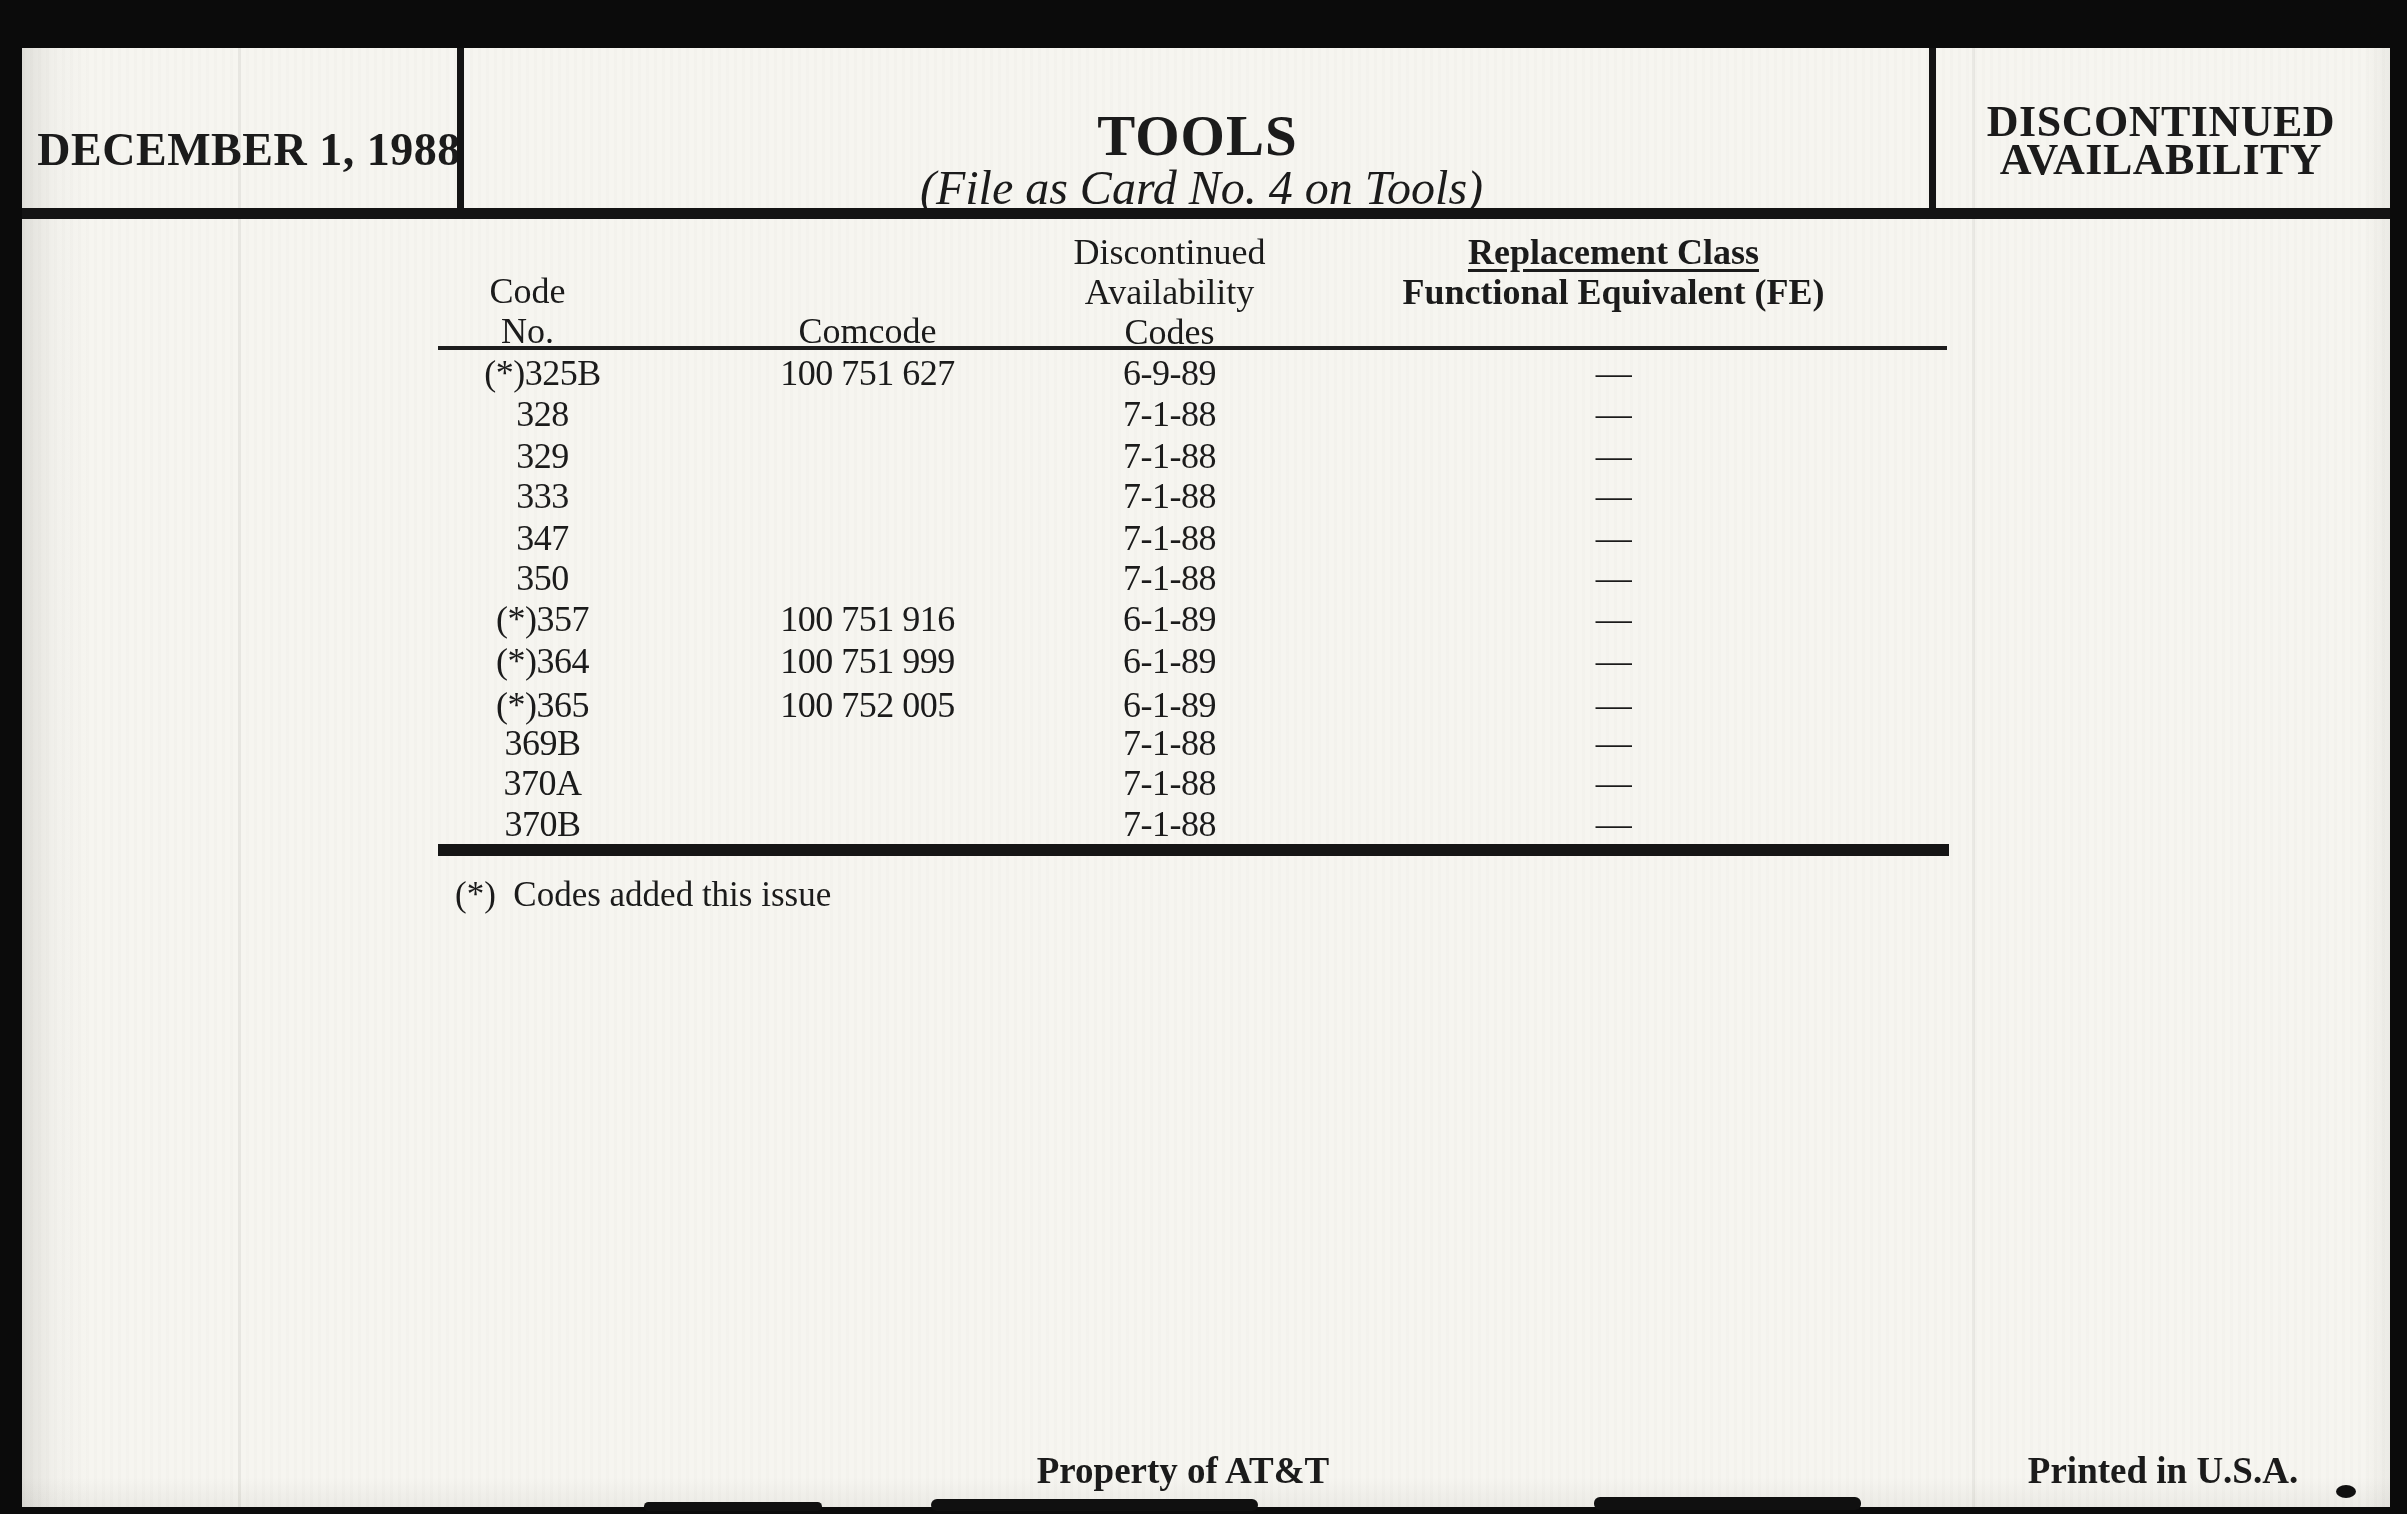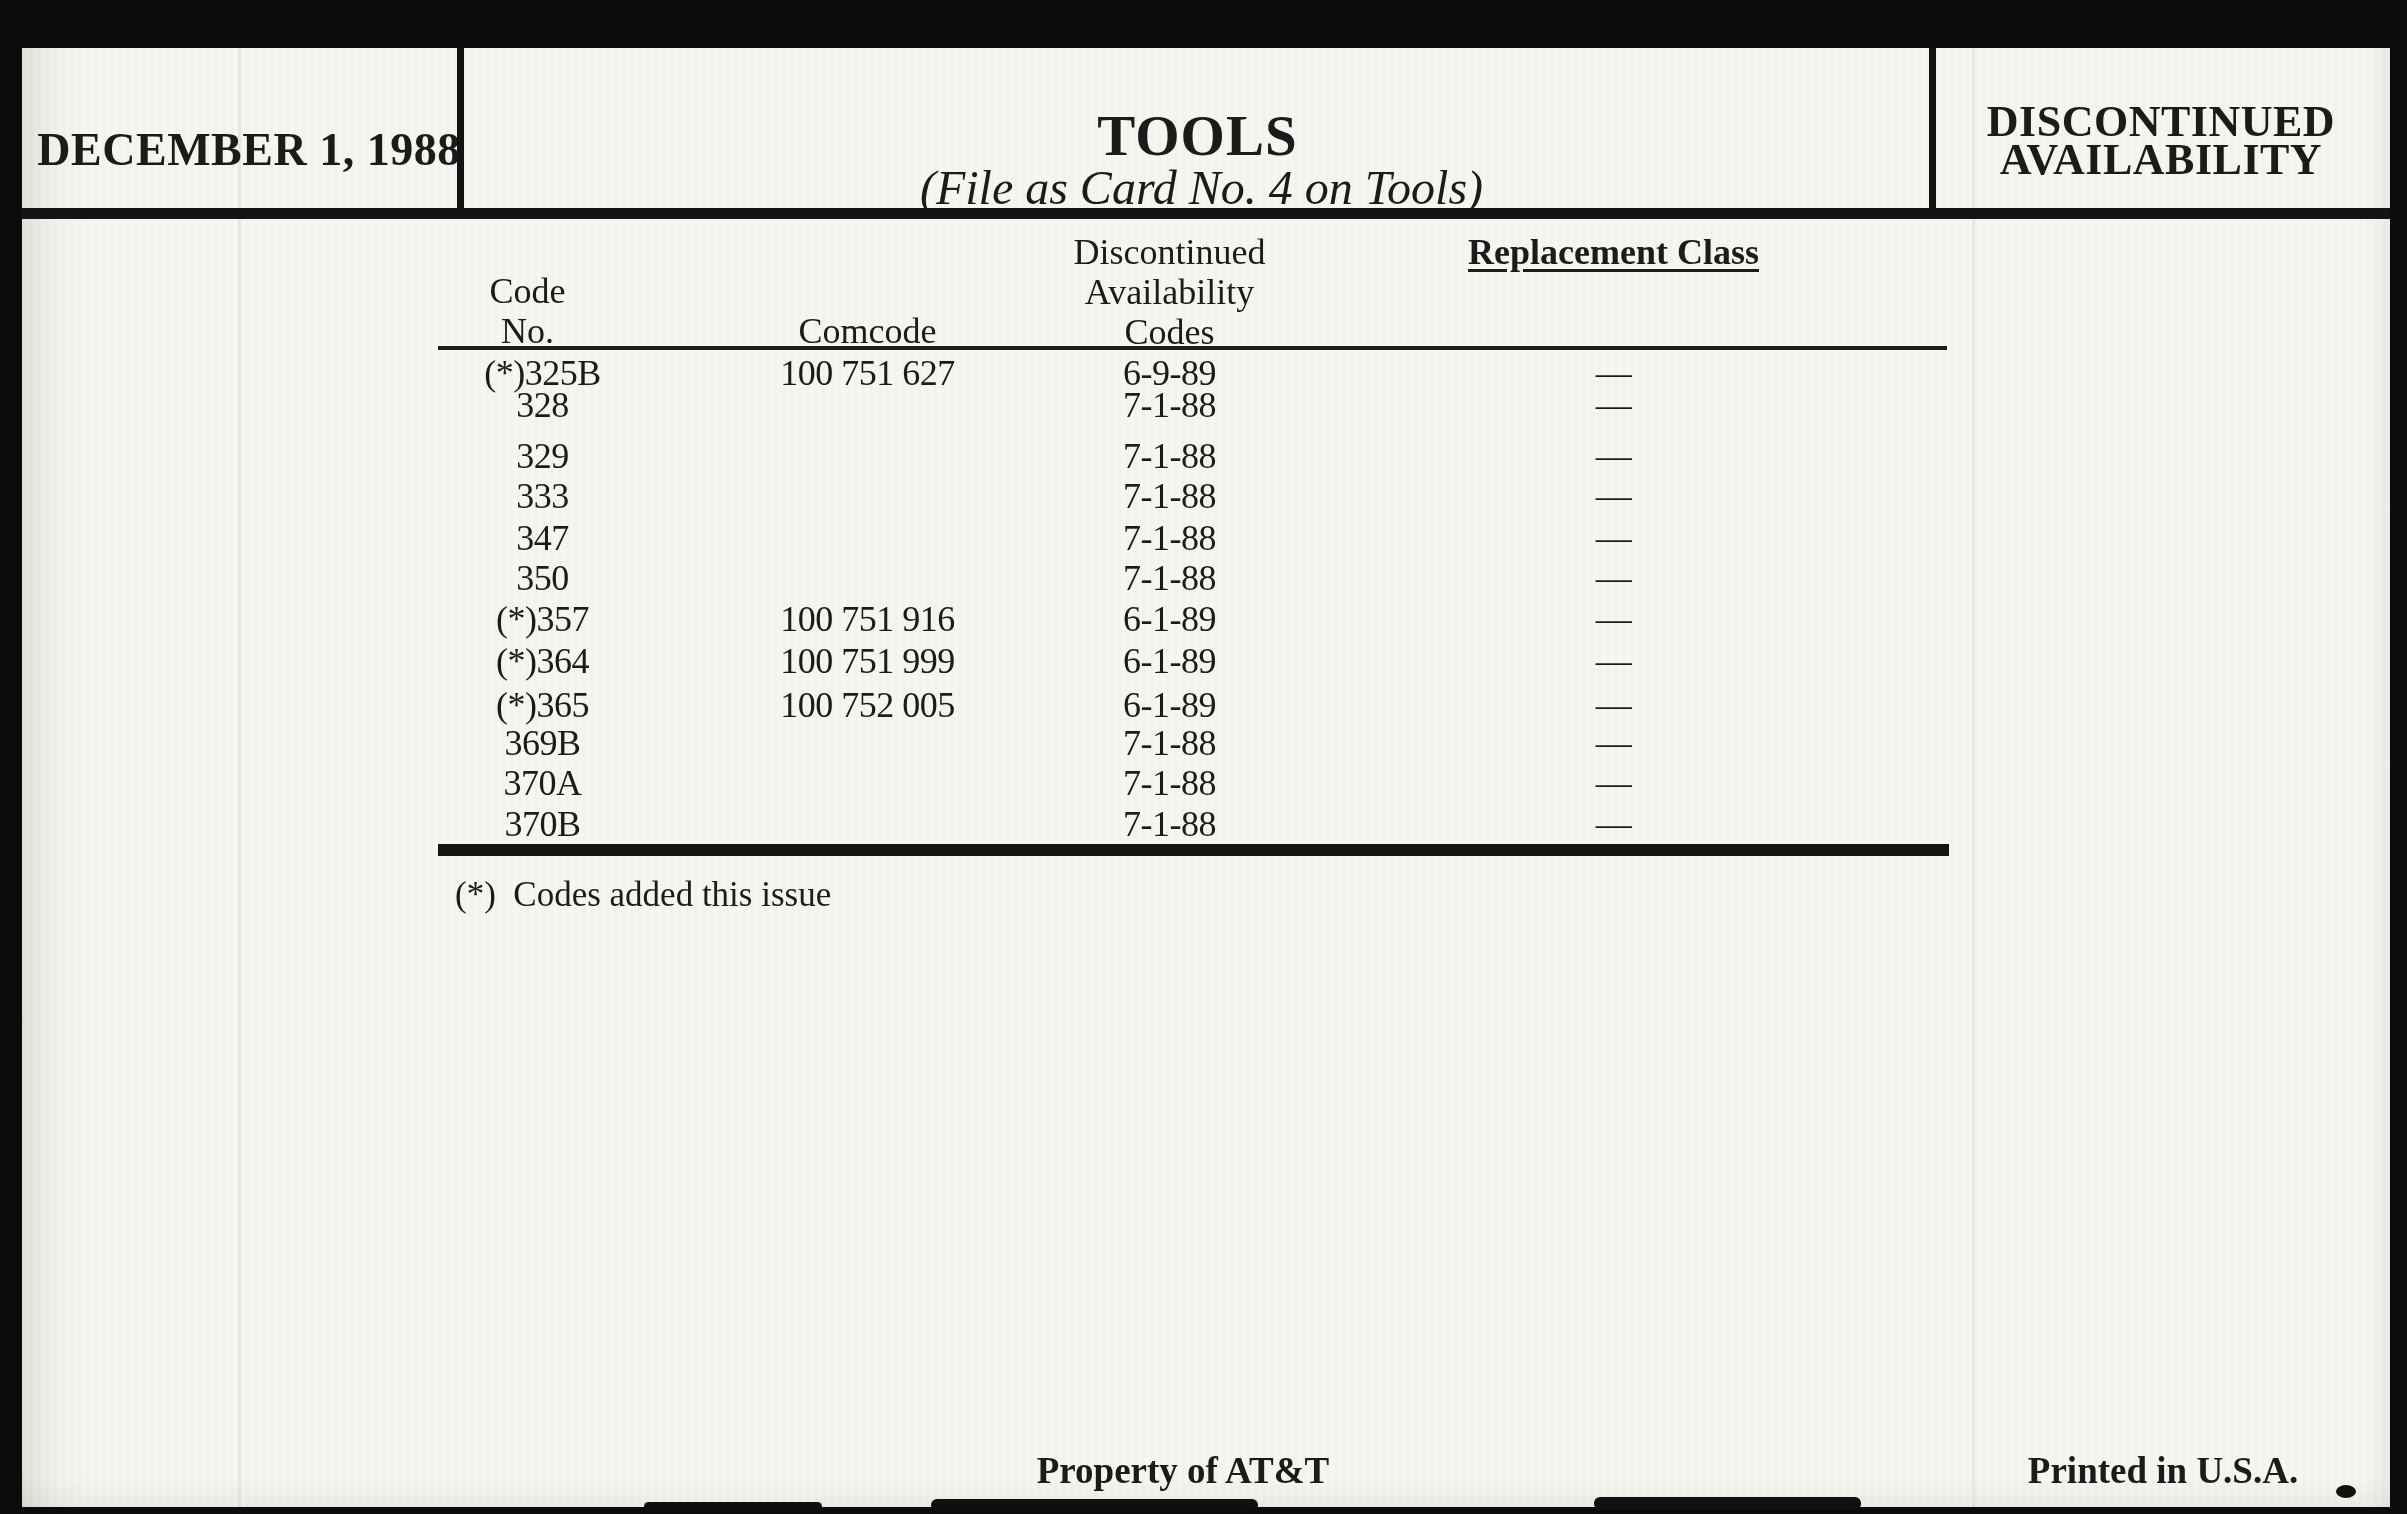--- a/index.html
+++ b/index.html
@@ -83,31 +83,32 @@
 <div class="hcol hcol-comcode">
   <div>Comcode</div>
 </div>
 <div class="hcol hcol-date">
   <div>Discontinued</div>
   <div>Availability</div>
   <div>Codes</div>
 </div>
 <div class="hcol hcol-repl">
   <div class="u">Replacement Class</div>
+  <div>Functional Equivalent (FE)</div>
 </div>
 <div class="thinrule"></div>
 
 <div id="rows">
     <div class="trow" style="top: 352px;">
       <span class="c-code">(*)325B</span>
       <span class="c-comcode">100 751 627</span>
       <span class="c-date">6-9-89</span>
       <span class="c-dash">—</span>
     </div>
-    <div class="trow" style="top: 384px;">
+    <div class="trow" style="top: 393px;">
       <span class="c-code">328</span>
       <span class="c-comcode"></span>
       <span class="c-date">7-1-88</span>
       <span class="c-dash">—</span>
     </div>
     <div class="trow" style="top: 435px;">
       <span class="c-code">329</span>
       <span class="c-comcode"></span>
       <span class="c-date">7-1-88</span>
       <span class="c-dash">—</span>

